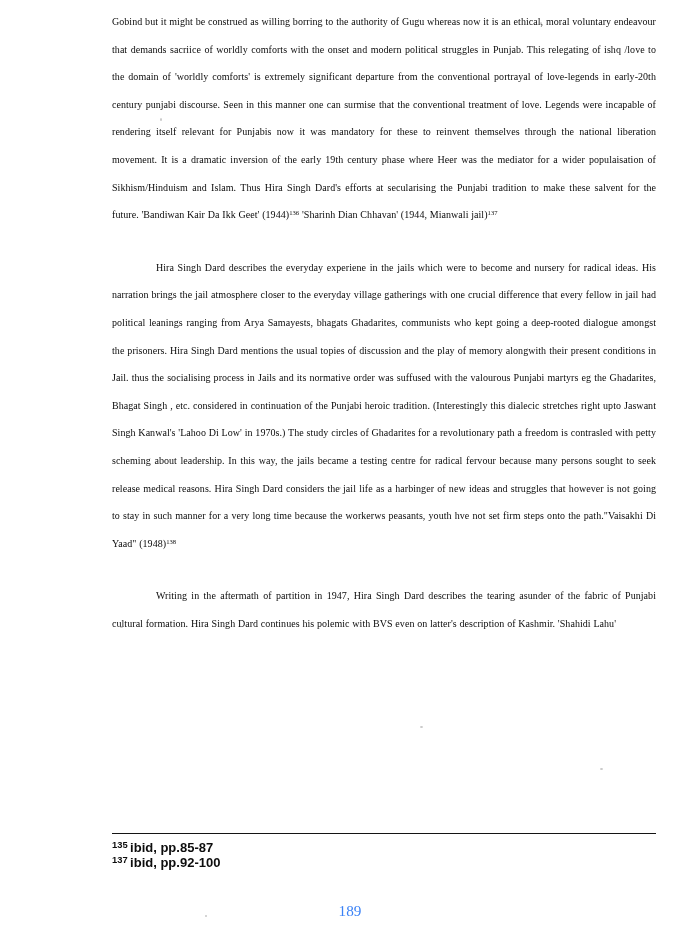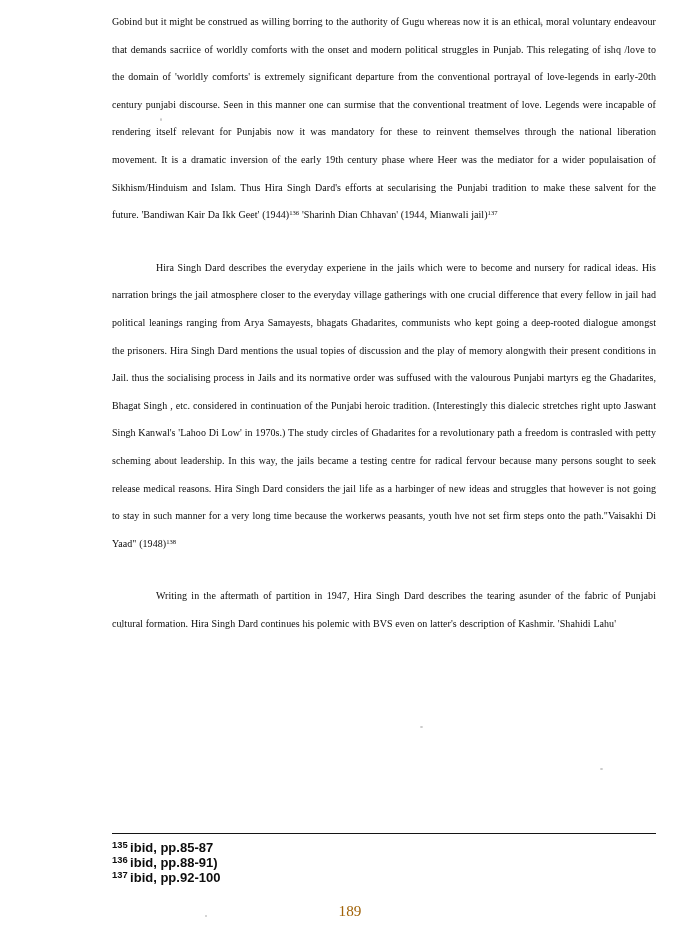--- a/index.html
+++ b/index.html
@@ -77,21 +77,21 @@
     margin-right: 2.5px;
   }
   .page-number {
     position: absolute;
     left: 0;
     top: 902px;
     width: 700px;
     text-align: center;
     font-family: "Liberation Serif", "DejaVu Serif", serif;
     font-size: 15.2px;
-    color: #a16207;
+    color: #3b82f6;
   }
   
   .speck {
     position: absolute;
     background: #9a9a9a;
     border-radius: 50%;
     opacity: 0.55;
   }
 </style>
 </head>
@@ -102,21 +102,20 @@
   <div class="textblock">
       <p class="para first"><span>Gobind but it might be construed as willing borring to the authority of Gugu whereas now it is an ethical, moral voluntary endeavour that demands sacriice of worldly comforts with the onset and modern political struggles in Punjab. This relegating of ishq /love to the domain of 'worldly comforts' is extremely significant departure from the conventional portrayal of love-legends in early-20th century punjabi discourse. Seen in this manner one can surmise that the conventional treatment of love. Legends were incapable of rendering itself relevant for Punjabis now it was mandatory for these to reinvent themselves through the national liberation movement. It is a dramatic inversion of the early 19th century phase where Heer was the mediator for a wider populaisation of Sikhism/Hinduism and Islam. Thus Hira Singh Dard's efforts at secularising the Punjabi tradition to make these salvent for the future. 'Bandiwan Kair Da Ikk Geet' (1944)</span><sup>136</sup><span> 'Sharinh Dian Chhavan' (1944, Mianwali jail)</span><sup>137</sup></p>
       <p class="para indented gap"><span>Hira Singh Dard describes the everyday experiene in the jails which were to become and nursery for radical ideas. His narration brings the jail atmosphere closer to the everyday village gatherings with one crucial difference that every fellow in jail had political leanings ranging from Arya Samayests, bhagats Ghadarites, communists who kept going a deep-rooted dialogue amongst the prisoners. Hira Singh Dard mentions the usual topies of discussion and the play of memory alongwith their present conditions in Jail. thus the socialising process in Jails and its normative order was suffused with the valourous Punjabi martyrs eg the Ghadarites, Bhagat Singh , etc. considered in continuation of the Punjabi heroic tradition. (Interestingly this dialecic stretches right upto Jaswant Singh Kanwal's 'Lahoo Di Low' in 1970s.) The study circles of Ghadarites for a revolutionary path a freedom is contrasled with petty scheming about leadership. In this way, the jails became a testing centre for radical fervour because many persons sought to seek release medical reasons. Hira Singh Dard considers the jail life as a harbinger of new ideas and struggles that however is not going to stay in such manner for a very long time because the workerws peasants, youth hve not set firm steps onto the path."Vaisakhi Di Yaad" (1948)</span><sup>138</sup></p>
       <p class="para indented gap"><span>Writing in the aftermath of partition in 1947, Hira Singh Dard describes the tearing asunder of the fabric of Punjabi cultural formation. Hira Singh Dard continues his polemic with BVS even on latter's description of Kashmir. 'Shahidi Lahu'</span></p>
     </div>
 
   <div class="footnote-rule"></div>
 
   <div class="footnotes">
       <div class="fn"><sup>135</sup><span>ibid, pp.85-87</span></div>
-      <div class="fn"><sup>136</sup><span>ibid, pp.88-91)</span></div>
       <div class="fn"><sup>137</sup><span>ibid, pp.92-100</span></div>
     </div>
 
   <div class="page-number">189</div>
 
   <div class="speck" style="left:540px;top:22px;width:2px;height:3px;"></div>
   <div class="speck" style="left:258px;top:348px;width:3px;height:2px;"></div>
   <div class="speck" style="left:306px;top:404px;width:3px;height:2px;"></div>
   <div class="speck" style="left:338px;top:487px;width:3px;height:2px;"></div>
   <div class="speck" style="left:120px;top:626px;width:3px;height:2px;"></div>

